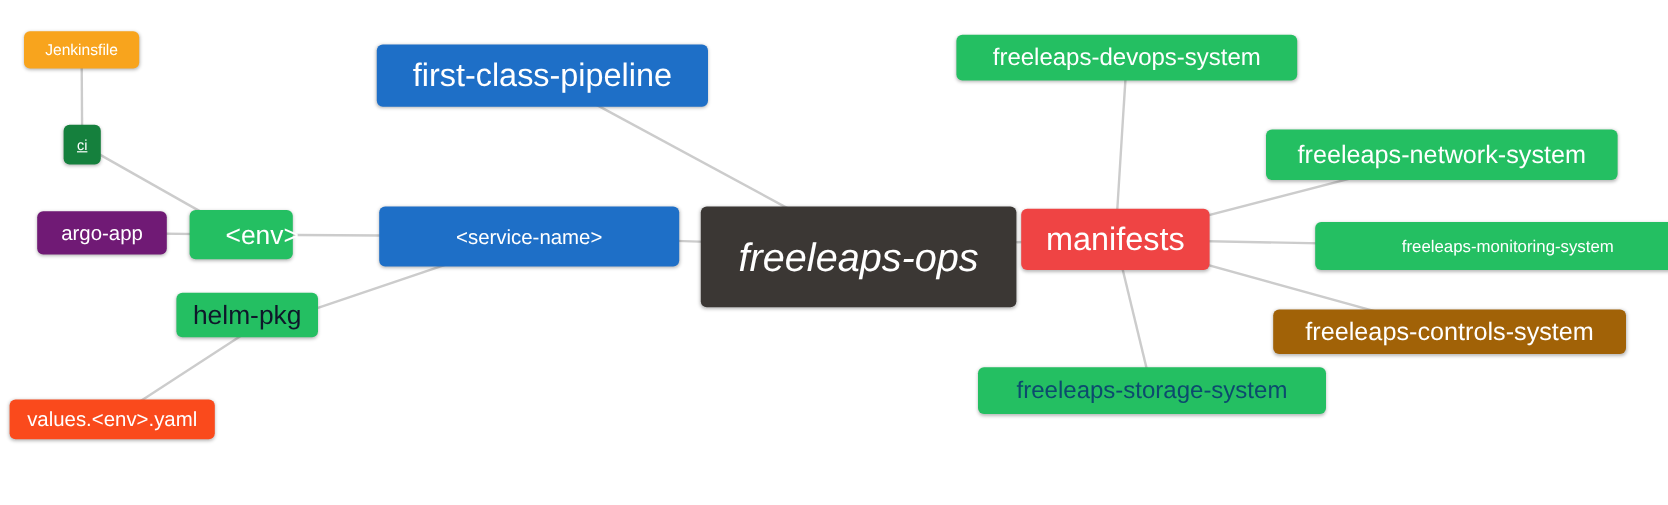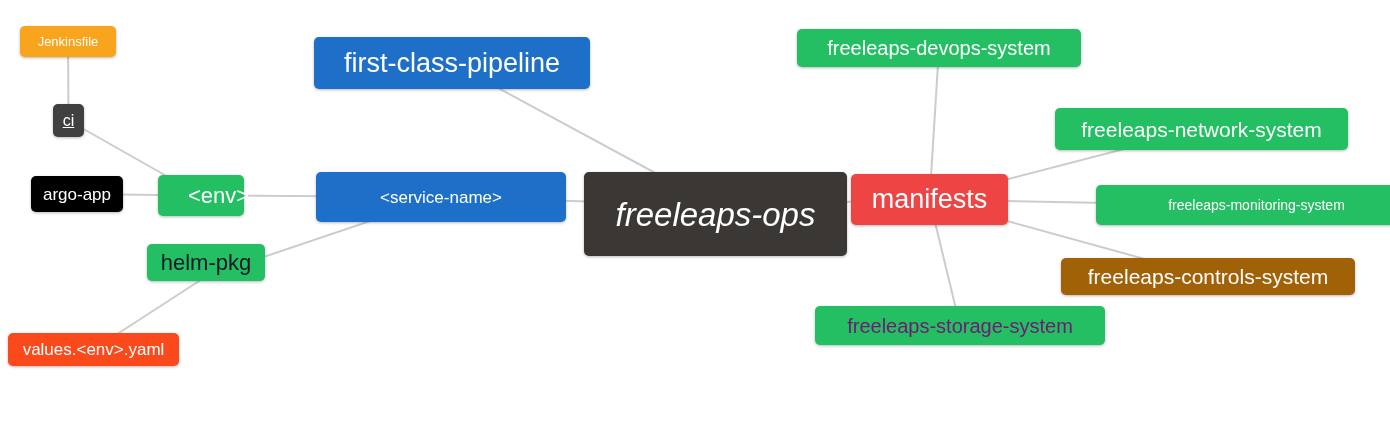--- a/index.html
+++ b/index.html
@@ -49,24 +49,24 @@
       <line x1="929.5" y1="199.5" x2="939" y2="48" stroke="#CCCCCC" stroke-width="2"></line>
       <line x1="929.5" y1="199.5" x2="1201.5" y2="129" stroke="#CCCCCC" stroke-width="2"></line>
       <line x1="929.5" y1="199.5" x2="1212.5" y2="205" stroke="#CCCCCC" stroke-width="2"></line>
       <line x1="929.5" y1="199.5" x2="1208" y2="276.5" stroke="#CCCCCC" stroke-width="2"></line>
       <line x1="929.5" y1="199.5" x2="960" y2="325.5" stroke="#CCCCCC" stroke-width="2"></line>
     </svg>
 
   <div class="node" style="left: 20px; top: 26px; width: 96px; height: 31px; background: rgb(248, 164, 29); font-size: 13px; color: rgb(255, 255, 255);">
     <span class="node-label">Jenkinsfile</span>
   </div>
-  <div class="node" style="left: 53px; top: 104px; width: 31px; height: 33px; background: #404040; font-size: 16px; color: rgb(255, 255, 255); text-decoration: underline;">
+  <div class="node" style="left: 53px; top: 104px; width: 31px; height: 33px; background: #15803d; font-size: 12px; color: rgb(255, 255, 255); text-decoration: underline;">
     <span class="node-label">ci</span>
   </div>
-  <div class="node" style="left: 31px; top: 176px; width: 92px; height: 36px; background: #000000; font-size: 17px; color: rgb(255, 255, 255);">
+  <div class="node" style="left: 31px; top: 176px; width: 108px; height: 36px; background: #701a75; font-size: 17px; color: rgb(255, 255, 255);">
     <span class="node-label">argo-app</span>
   </div>
   <div class="node" style="left: 158px; top: 175px; width: 86px; height: 41px; background: rgb(36, 191, 98); font-size: 22px; color: rgb(255, 255, 255); padding-left: 41px;">
     <span class="node-label">&lt;env&gt;</span>
   </div>
   <div class="node" style="left: 147px; top: 244px; width: 118px; height: 37px; background: rgb(36, 191, 98); font-size: 22px; color: #0f172a;">
     <span class="node-label">helm-pkg</span>
   </div>
   <div class="node" style="left: 8px; top: 333px; width: 171px; height: 33px; background: rgb(250, 74, 28); font-size: 17px; color: rgb(255, 255, 255);">
     <span class="node-label">values.&lt;env&gt;.yaml</span>
@@ -88,16 +88,16 @@
   </div>
   <div class="node" style="left: 1055px; top: 108px; width: 293px; height: 42px; background: rgb(36, 191, 98); font-size: 21px; color: rgb(255, 255, 255);">
     <span class="node-label">freeleaps-network-system</span>
   </div>
   <div class="node" style="left: 1052px; top: 185px; width: 321px; height: 40px; background: rgb(36, 191, 98); font-size: 14px; color: rgb(255, 255, 255); margin-left: 44px;">
     <span class="node-label">freeleaps-monitoring-system</span>
   </div>
   <div class="node" style="left: 1061px; top: 258px; width: 294px; height: 37px; background: #a16207; font-size: 21px; color: rgb(255, 255, 255);">
     <span class="node-label">freeleaps-controls-system</span>
   </div>
-  <div class="node" style="left: 815px; top: 306px; width: 290px; height: 39px; background: rgb(36, 191, 98); font-size: 20px; color: #701a75;">
+  <div class="node" style="left: 815px; top: 306px; width: 290px; height: 39px; background: rgb(36, 191, 98); font-size: 20px; color: #0c4a6e;">
     <span class="node-label">freeleaps-storage-system</span>
   </div>
 </div>
 
 </body></html>

